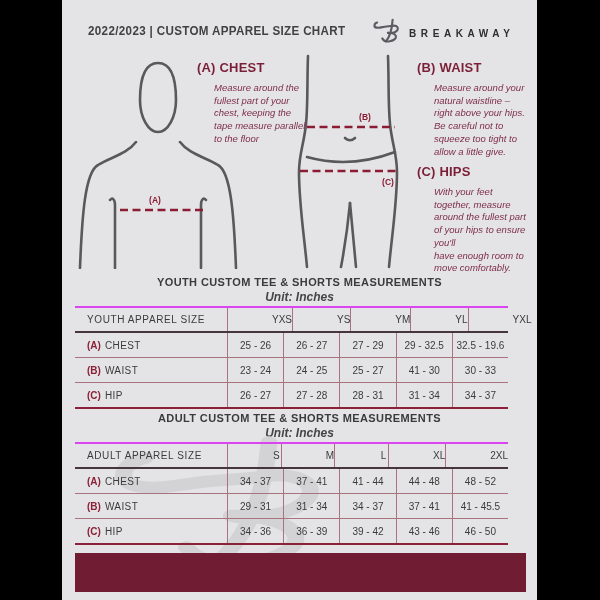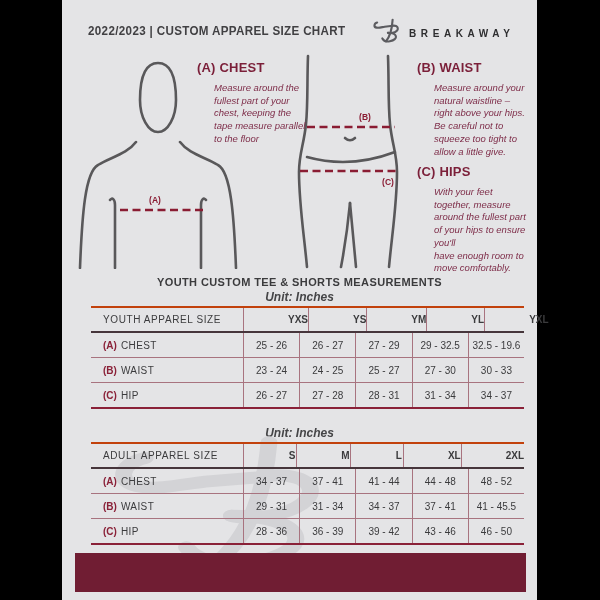--- a/index.html
+++ b/index.html
@@ -32,30 +32,30 @@
 
   
   .tbl-title{position:absolute;left:0;width:475px;text-align:center;font-size:11px;
     font-weight:bold;color:#3b3b3d;letter-spacing:.4px;}
   .tbl-unit{position:absolute;left:0;width:475px;text-align:center;font-size:12px;
     font-style:italic;font-weight:bold;color:#454547;}
   .youth-title{top:276px;} .youth-unit{top:290px;}
   .adult-title{top:412px;} .adult-unit{top:426px;}
 
   
-  .size-table{position:absolute;left:29px;width:433px;
-    border-top:2px solid #c2410c;border-bottom:2px solid #8a2138;z-index:2;}
+  .size-table{position:absolute;left:13px;width:433px;
+    border-top:2px solid #d946ef;border-bottom:2px solid #8a2138;z-index:2;}
   .youth-table{top:306px;} .adult-table{top:442px;}
   .t-row{display:grid;grid-template-columns:152px repeat(5,1fr);}
   .t-head{border-bottom:2px solid #46353b;}
   .t-data{border-bottom:1px solid #a8737f;}
   .t-data:last-child{border-bottom:none;}
   .t-cell{display:flex;align-items:center;justify-content:center;height:24px;
     font-size:10px;color:#3b3b3d;border-left:1px solid #a8737f;}
-  .t-head .t-cell{height:23px;font-weight:bold;padding-left:44px;}
+  .t-head .t-cell{height:23px;font-weight:normal;padding-left:44px;}
   .t-cell.lab{justify-content:flex-start;padding-left:12px;border-left:none;}
   .t-head .t-cell.lab{font-weight:normal;letter-spacing:.6px;font-size:10px;}
   .row-prefix{color:#8a2138;font-weight:bold;margin-right:4px;}
   .row-label{color:#3b3b3d;letter-spacing:.4px;}
 
   
   .watermark{position:absolute;left:42px;top:416px;width:240px;height:168px;z-index:1;}
   .footer-bar{position:absolute;left:13px;top:553px;width:451px;height:39px;
     background:#701d33;z-index:3;}
 
@@ -155,21 +155,21 @@
       <div class="t-cell">32.5 - 19.6</div>
     </div>
     <div class="t-row t-data">
       <div class="t-cell lab">
           <span class="row-prefix">(B)</span>
           <span class="row-label">WAIST</span>
         </div>
       <div class="t-cell">23 - 24</div>
       <div class="t-cell">24 - 25</div>
       <div class="t-cell">25 - 27</div>
-      <div class="t-cell">27 - 30</div>
+      <div class="t-cell">41 - 30</div>
       <div class="t-cell">30 - 33</div>
     </div>
     <div class="t-row t-data">
       <div class="t-cell lab">
           <span class="row-prefix">(C)</span>
           <span class="row-label">HIP</span>
         </div>
       <div class="t-cell">26 - 27</div>
       <div class="t-cell">27 - 28</div>
       <div class="t-cell">28 - 31</div>
@@ -178,20 +178,21 @@
     </div>
   </div>
 
   <svg class="watermark" viewBox="0 0 64 64" preserveAspectRatio="none" fill="none" stroke="#d3d3d6" stroke-width="4.5" stroke-linecap="round">
     <path d="M11,16 C4,18 3,26 10,27 C15,28 21,26 27,25 L44,23"></path>
     <path d="M44,10 C43,26 40,44 30,56"></path>
     <path d="M42,23 C58,20 60,34 44,38 C40,39 36,39 34,38"></path>
     <path d="M34,38 C54,38 58,52 38,56 C30,57.5 24,54 22,50"></path>
   </svg>
 
+  <div class="tbl-title adult-title">ADULT CUSTOM TEE &amp; SHORTS MEASUREMENTS</div>
   <div class="tbl-unit adult-unit">Unit: Inches</div>
   <div class="size-table adult-table">
     <div class="t-row t-head">
       <div class="t-cell lab">ADULT APPAREL SIZE</div>
       <div class="t-cell">S</div>
       <div class="t-cell">M</div>
       <div class="t-cell">L</div>
       <div class="t-cell">XL</div>
       <div class="t-cell">2XL</div>
     </div>
@@ -215,21 +216,21 @@
       <div class="t-cell">31 - 34</div>
       <div class="t-cell">34 - 37</div>
       <div class="t-cell">37 - 41</div>
       <div class="t-cell">41 - 45.5</div>
     </div>
     <div class="t-row t-data">
       <div class="t-cell lab">
           <span class="row-prefix">(C)</span>
           <span class="row-label">HIP</span>
         </div>
-      <div class="t-cell">28 - 36</div>
+      <div class="t-cell">34 - 36</div>
       <div class="t-cell">36 - 39</div>
       <div class="t-cell">39 - 42</div>
       <div class="t-cell">43 - 46</div>
       <div class="t-cell">46 - 50</div>
     </div>
   </div>
 
   <div class="footer-bar"></div>
 
 </div>

